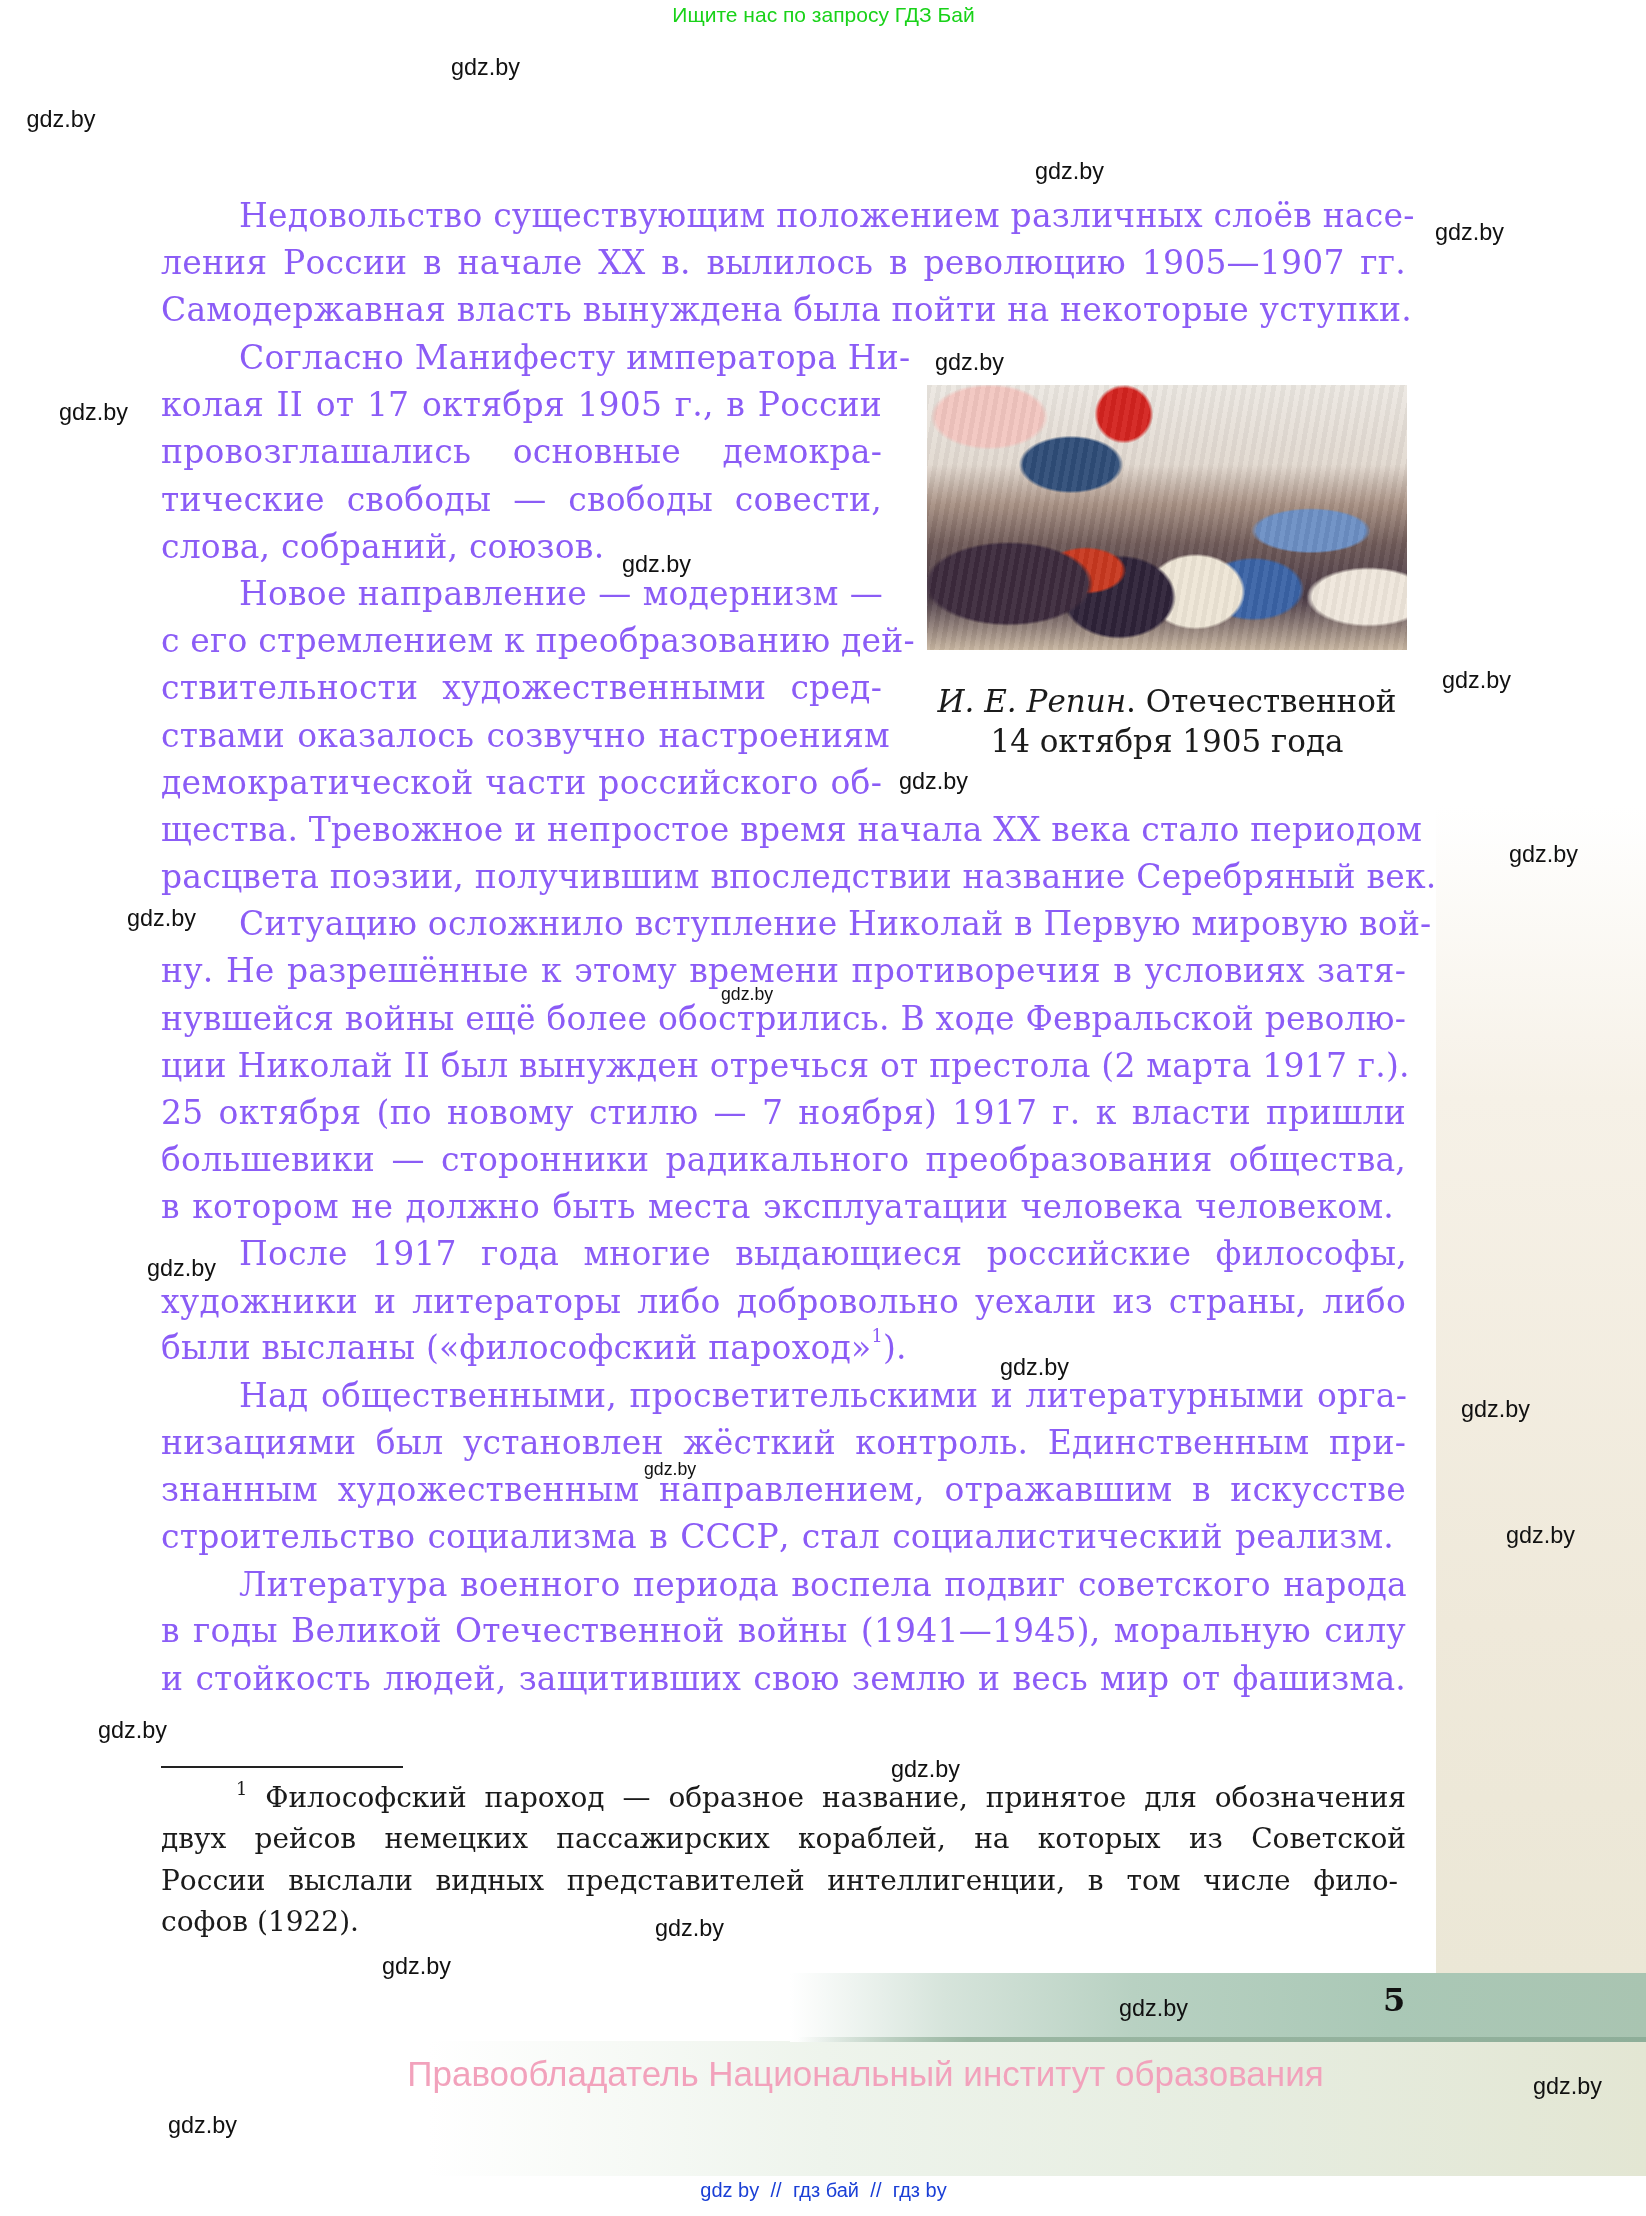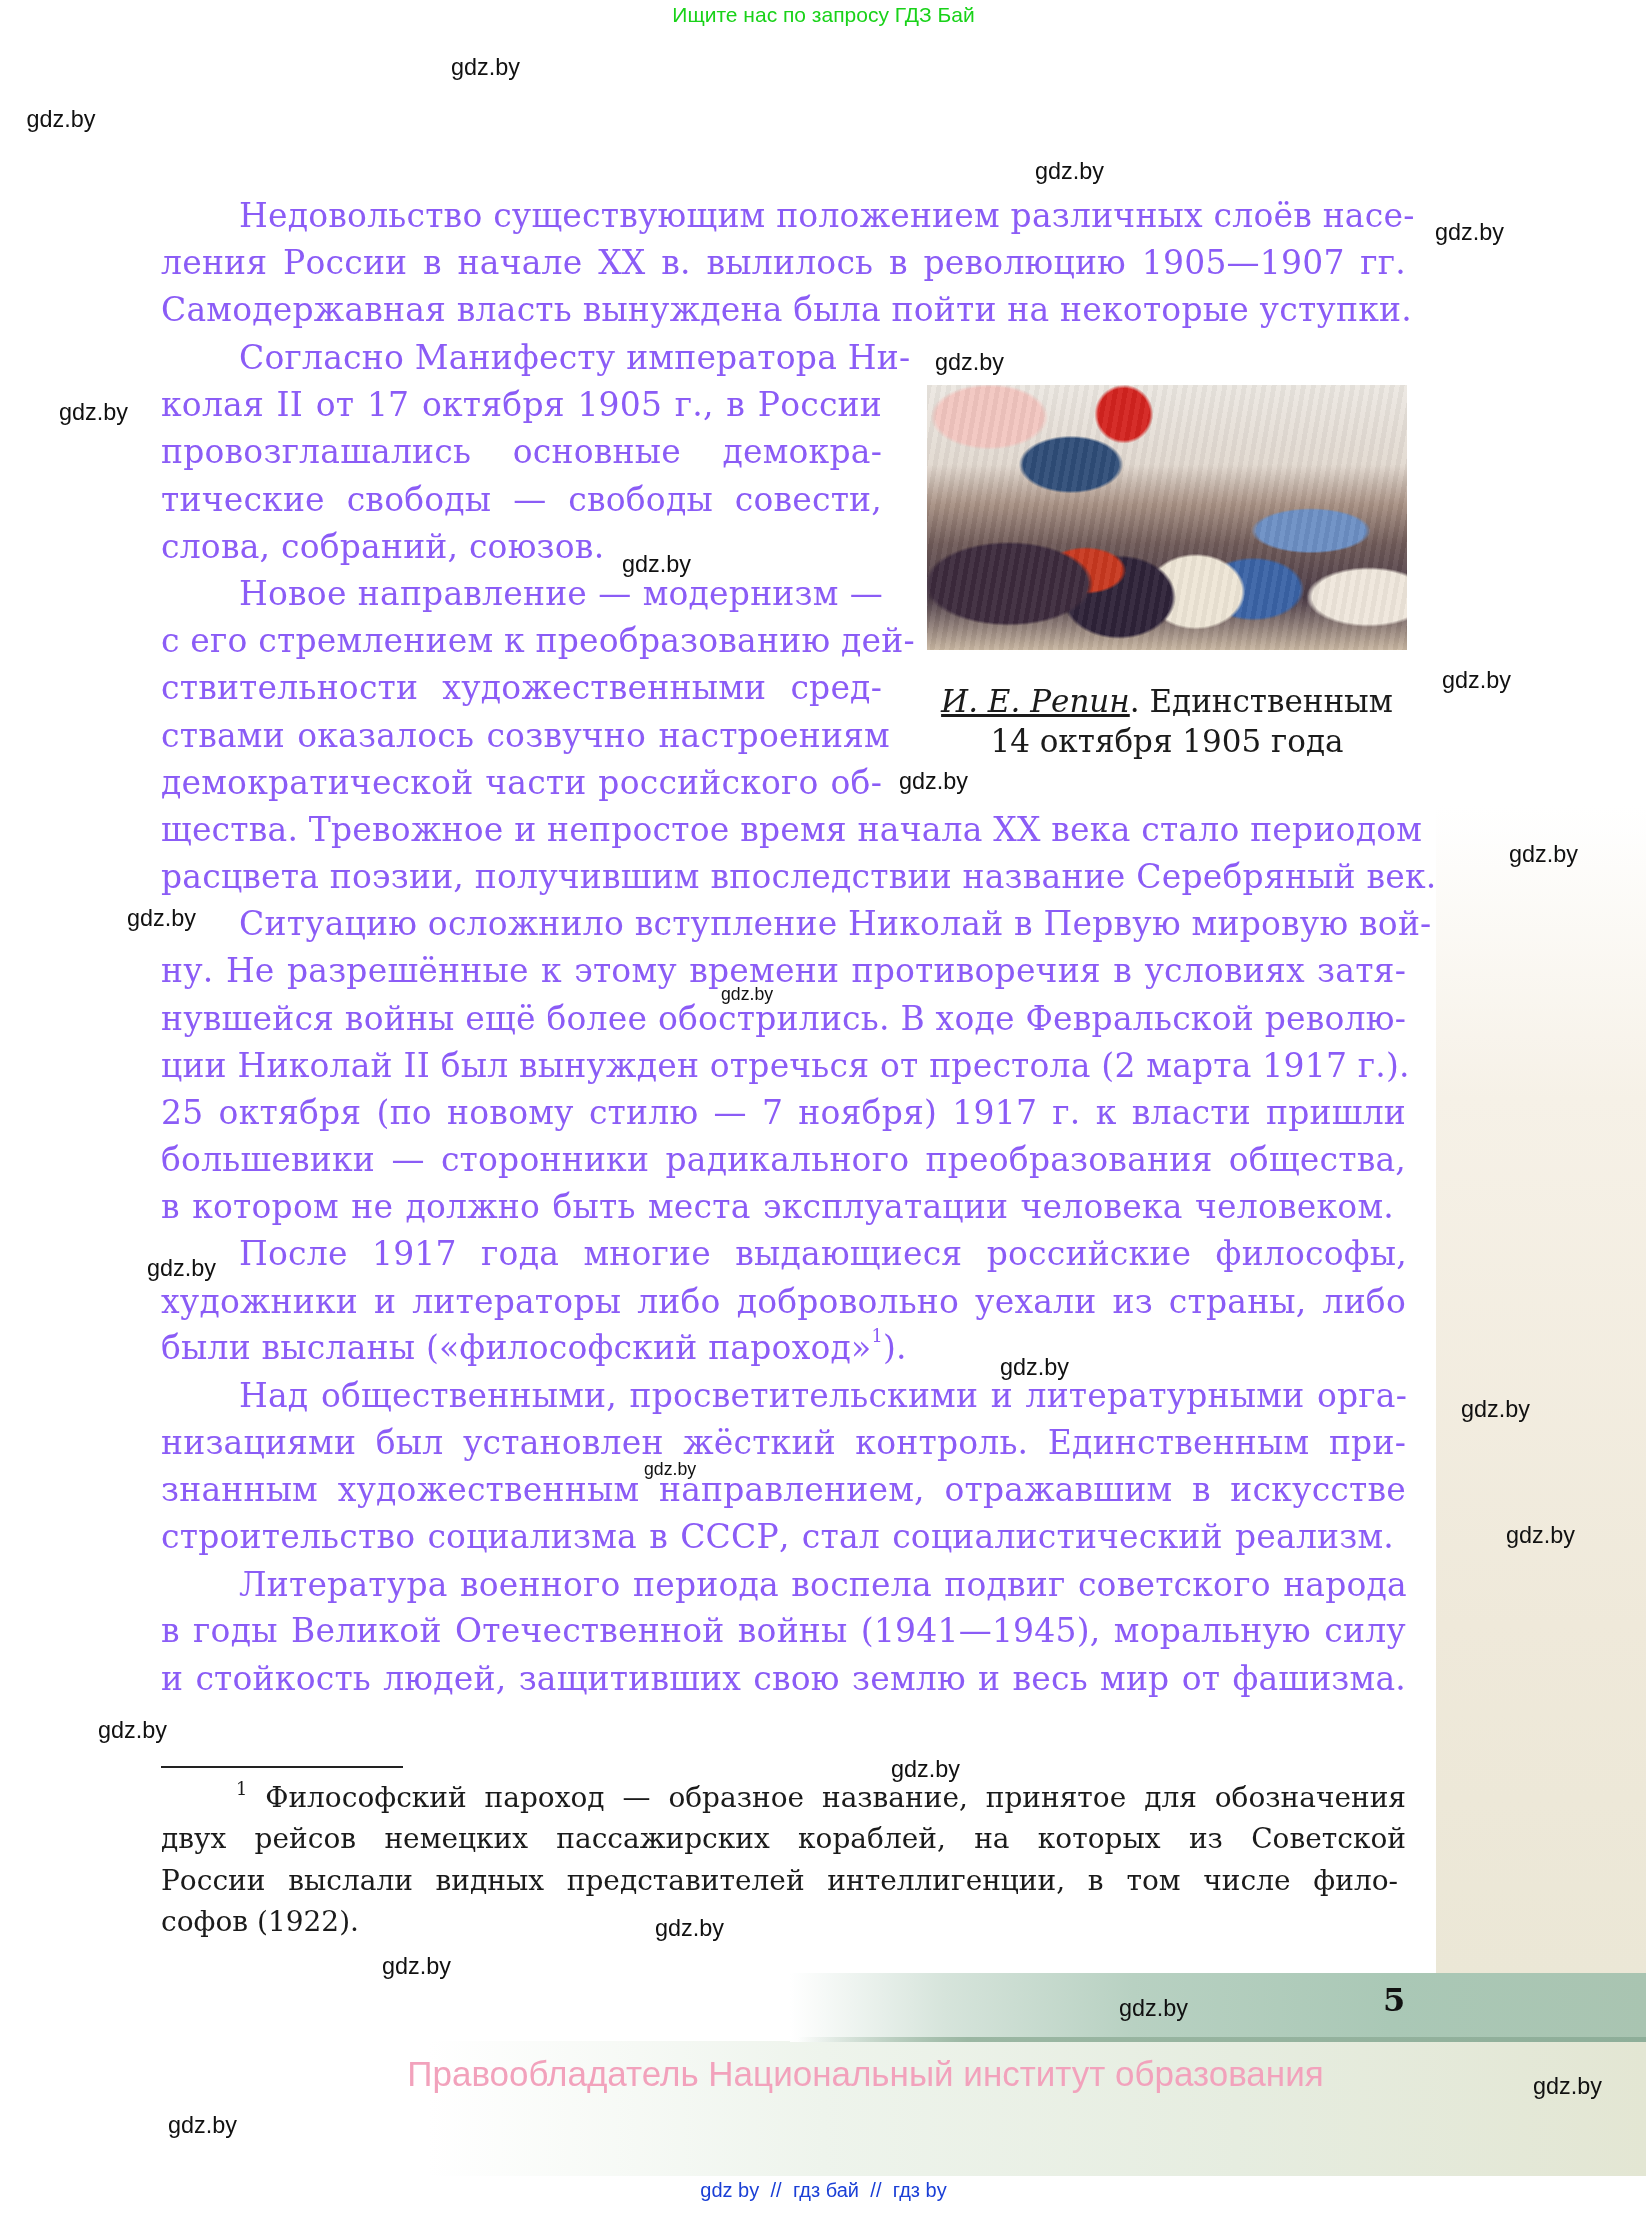--- a/index.html
+++ b/index.html
@@ -65,21 +65,21 @@
       linear-gradient(180deg, #ece8e2 0%, #e2d9d0 30%, #a89184 45%, #6f5a58 60%, #4a3a46 80%, #c9b7a2 100%);
   }
   .painting-shade {
     position:absolute; left:0; top:0; width:100%; height:100%;
     background:repeating-linear-gradient(100deg, rgba(0,0,0,0.04) 0 4.8px, rgba(255,255,255,0.05) 4.8px 9.7px);
   }
   .caption {
     position:absolute; left:927px; width:480px; text-align:center;
     font-size:31px; line-height:1; color:#1b1b1b; white-space:nowrap;
   }
-  .caption i { font-style:italic;text-decoration:underline; }
+  .caption i { font-style:italic; }
 
   .fn-rule {
     position:absolute; left:161px; top:1766px; width:242px; height:1.6px; background:#222;
   }
   .fn-line {
     position:absolute; left:161px; width:1245px; font-size:28px; line-height:1;
     color:#1b1b1b; white-space:nowrap;
   }
   .fn-line.j { text-align:justify; text-align-last:justify; }
   sup.fn { font-size:17.7px; vertical-align:top; position:relative; top:-3.2px; }
@@ -157,21 +157,21 @@
   <div class="line j" style="width:729px;top:719px">ствами оказалось созвучно настроениям</div>
   <div class="line j narrow" style="top:766px">демократической части российского об-</div>
   <div class="line j full" style="top:813px">щества. Тревожное и непростое время начала XX века стало периодом</div>
   <div class="line j full" style="top:860px">расцвета поэзии, получившим впоследствии название Серебряный век.</div>
 </div>
 
 <figure style="margin:0">
   <div class="painting" title="painting: crowd demonstration with red banners">
     <div class="painting-shade"></div>
   </div>
-  <div class="caption" style="top:686px"><i>И. Е. Репин</i><span>. Единственным</span></div>
+  <div class="caption" style="top:686px"><i>И. Е. Репин</i><span>. Отечественной</span></div>
   <div class="caption" style="top:726px">14 октября 1905 года</div>
 </figure>
 
 <div>
   <div class="line j" style="left:239px;width:1168px;top:907px">Ситуацию осложнило вступление Николай в Первую мировую вой-</div>
   <div class="line j full" style="top:954px">ну. Не разрешённые к этому времени противоречия в условиях затя-</div>
   <div class="line j full" style="top:1002px">нувшейся войны ещё более обострились. В ходе Февральской револю-</div>
   <div class="line j full" style="top:1049px">ции Николай II был вынужден отречься от престола (2 марта 1917 г.).</div>
   <div class="line j full" style="top:1096px">25 октября (по новому стилю — 7 ноября) 1917 г. к власти пришли</div>
   <div class="line j full" style="top:1143px">большевики — сторонники радикального преобразования общества,</div>

